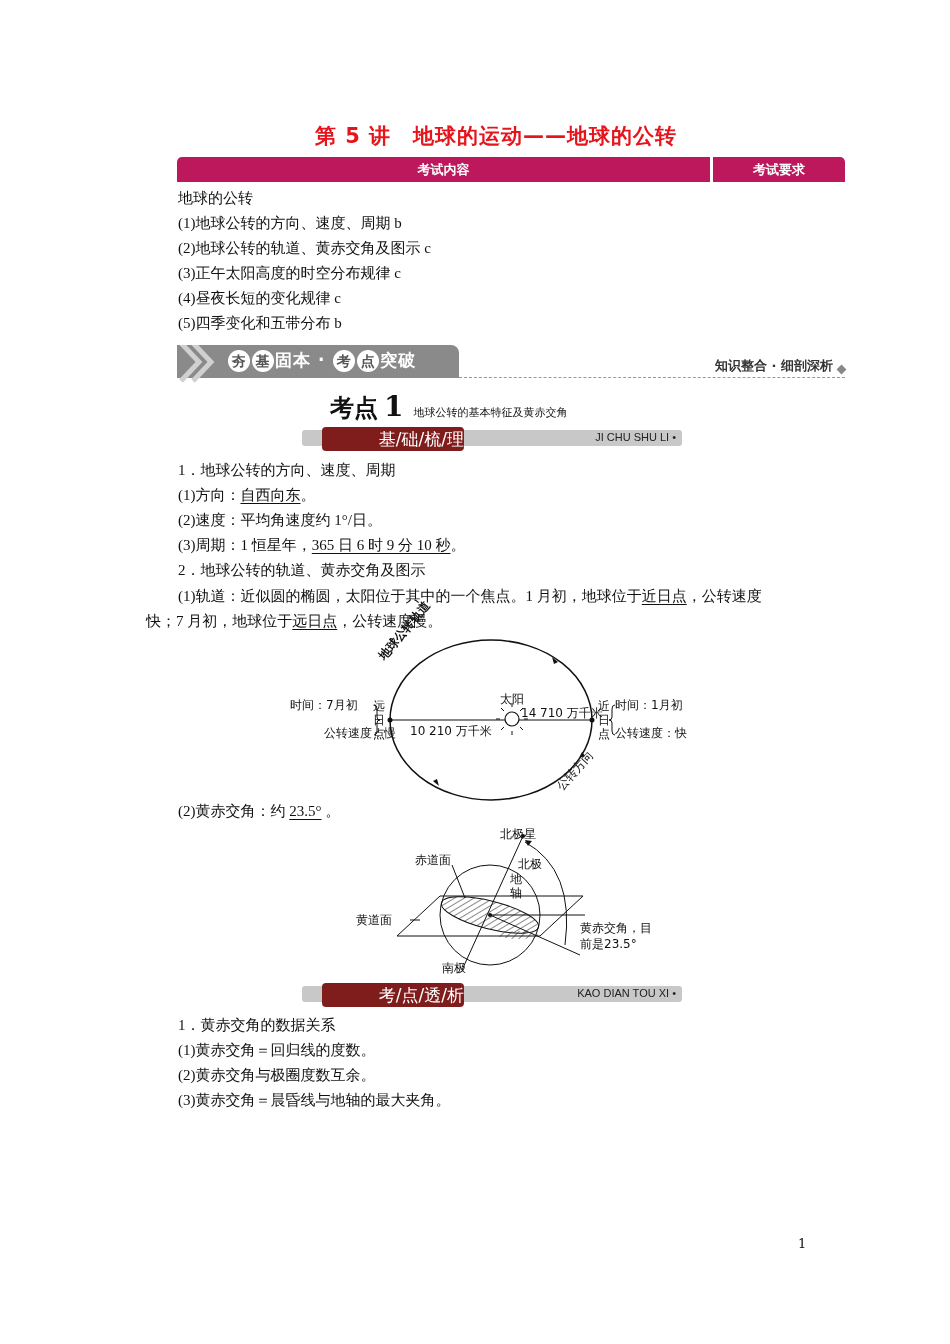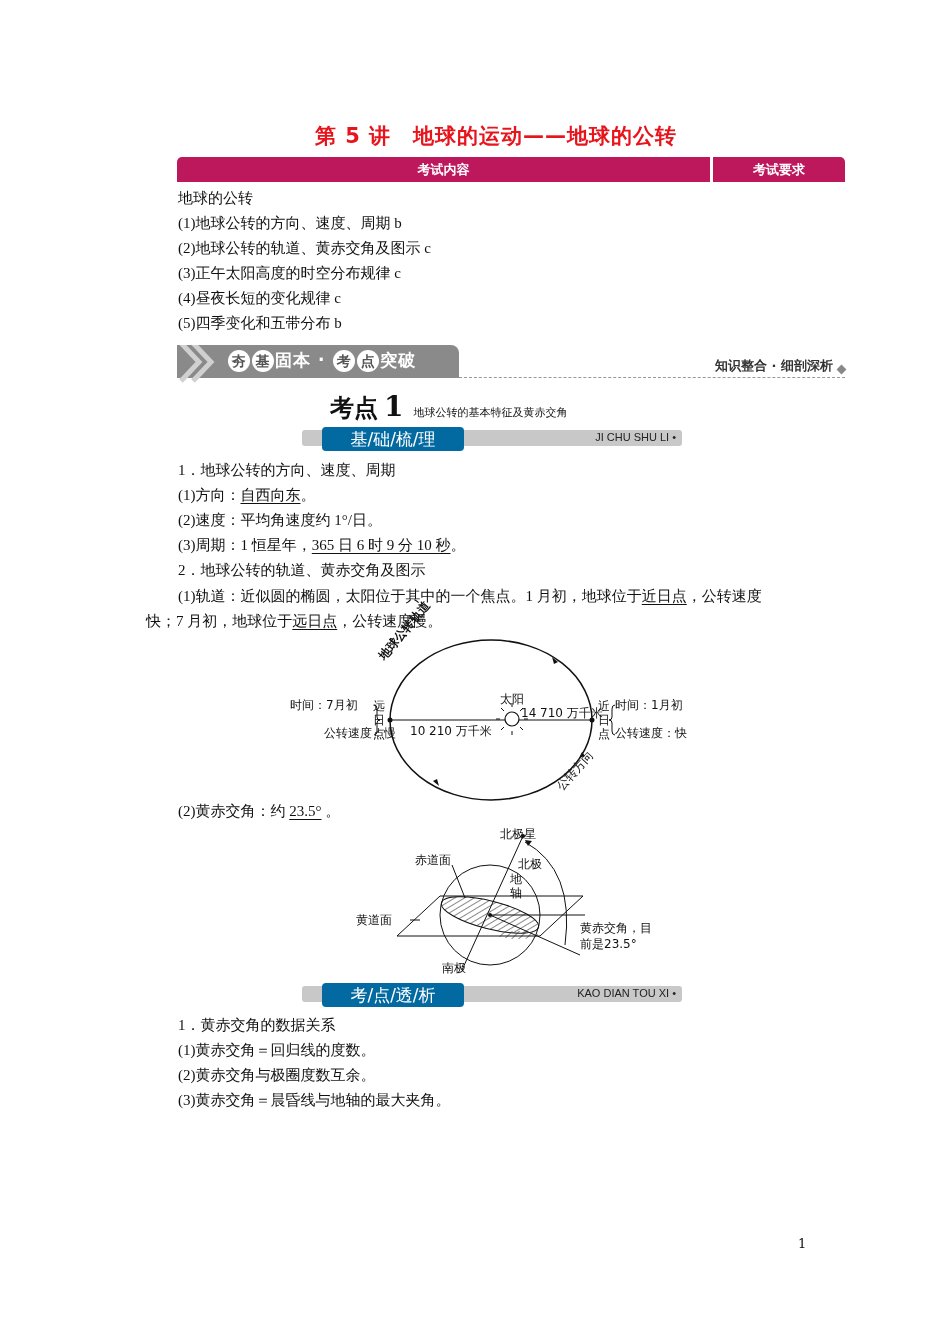--- a/index.html
+++ b/index.html
@@ -28,22 +28,22 @@
                   font-family: "DejaVu Sans", "Liberation Sans", sans-serif; white-space: nowrap; }
   .diamond { position: absolute; right: 0; top: 21px; width: 7px; height: 7px; background: #888; transform: rotate(45deg); }
   .chev { position: absolute; top: 0; }
   
   .kd { left: 330px; top: 390px; white-space: nowrap; }
   .kd-big { font-size: 24px; font-weight: bold; font-family: "DejaVu Serif", serif; }
   .kd-sub { font-size: 11px; margin-left: 10px; }
   
   .sub { left: 302px; width: 380px; height: 22px; }
   .sub-bg { position: absolute; left: 0; top: 3px; width: 100%; height: 16px; background: #c8c8c8; border-radius: 3px; }
-  .sub-tab { position: absolute; left: 20px; top: 0; width: 142px; height: 24px; background: #0369a1; border-radius: 4px;
-             color: #fff; font-size: 17px; text-align: center; line-height: 24px;
+  .sub-tab { position: absolute; left: 20px; top: 0; width: 142px; height: 24px; background: #7f1d1d; border-radius: 4px;
+             color: #fff; font-size: 17px; text-align: right; line-height: 24px;
              font-family: "DejaVu Sans", "Liberation Sans", sans-serif; }
   .sub-right { position: absolute; right: 6px; top: 4px; font-size: 11px; color: #222;
                font-family: "Liberation Sans", "DejaVu Sans", sans-serif; white-space: nowrap; }
   .fig-label { font-size: 12px; font-family: "DejaVu Sans", "Liberation Sans", sans-serif; white-space: nowrap; }
   .page-num { left: 798px; top: 1236px; font-size: 13px; }
 </style>
 </head>
 <body>
 
 <div class="abs title">第 5 讲　地球的运动——地球的公转</div>

